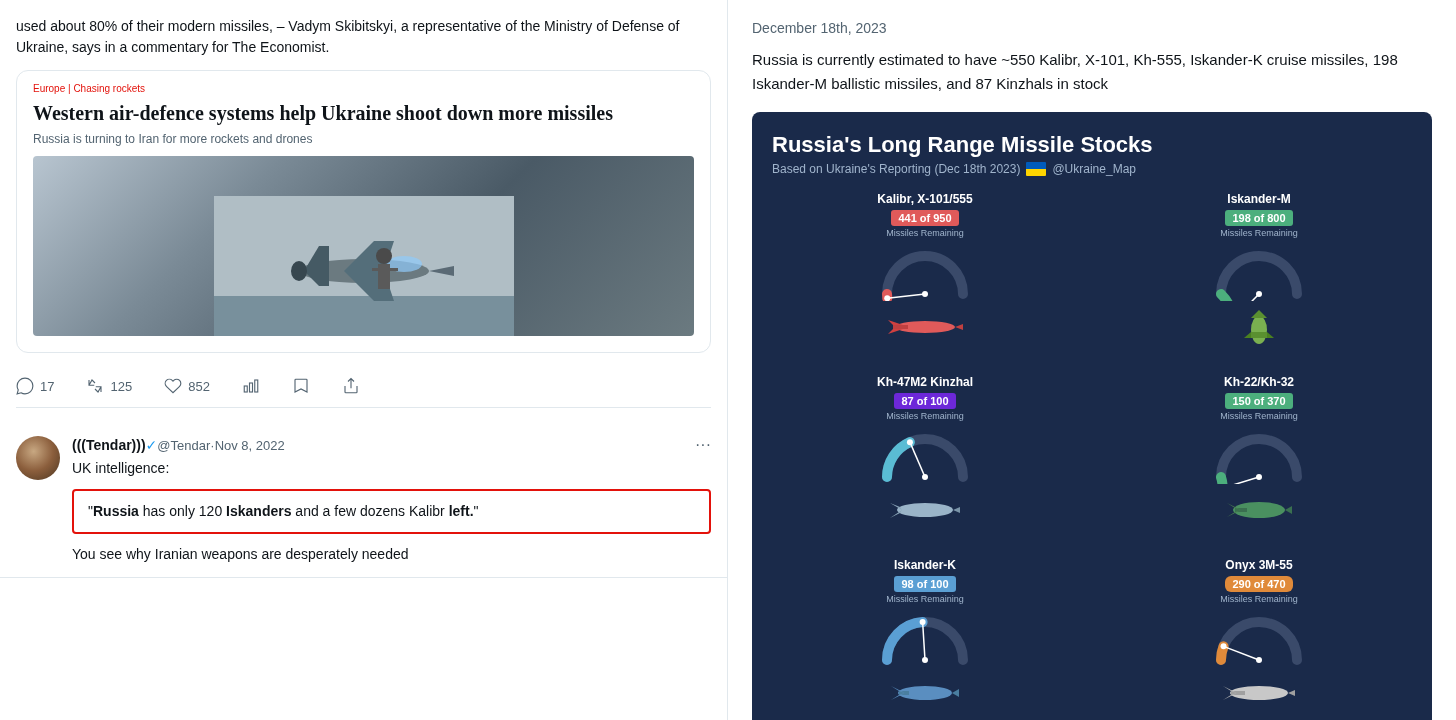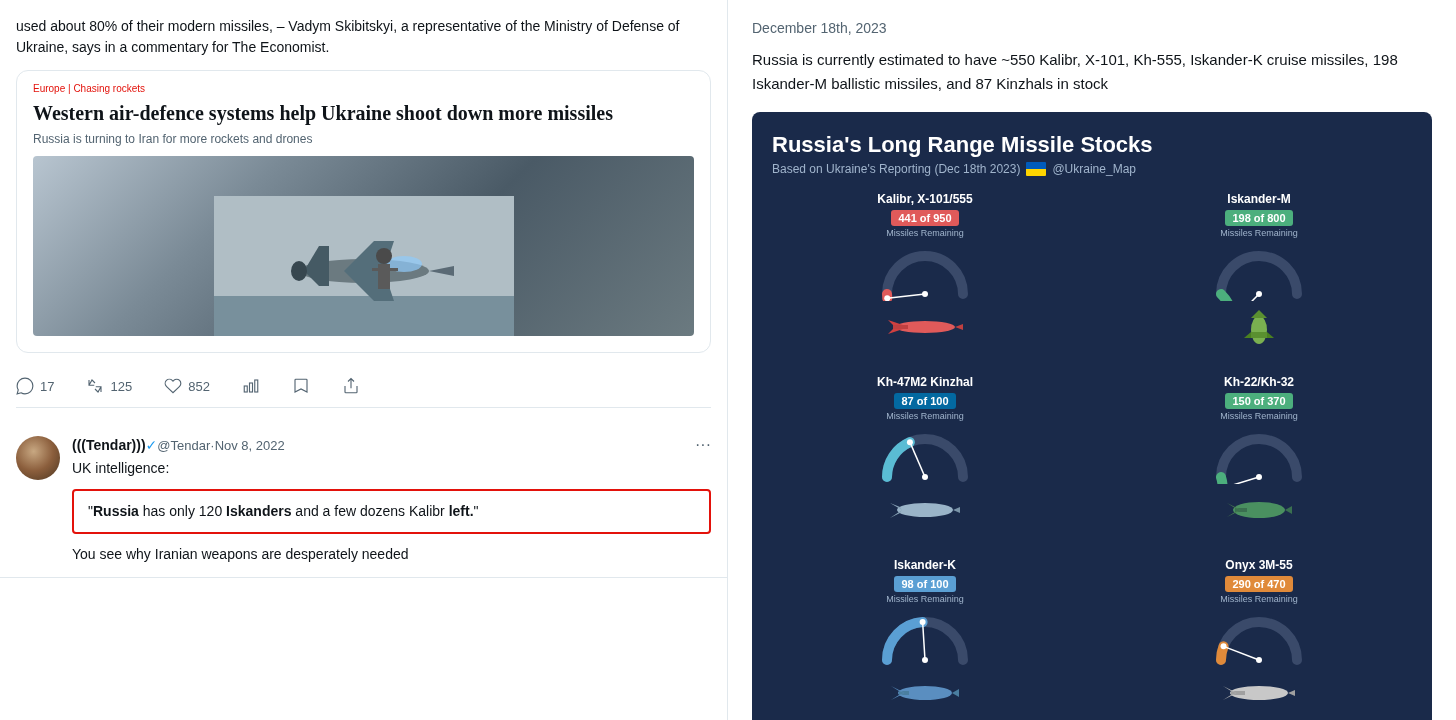--- a/index.html
+++ b/index.html
@@ -284,22 +284,22 @@
       border-radius: 3px;
       padding: 2px 7px;
       font-size: 11px;
       font-weight: 700;
       color: white;
       margin-bottom: 2px;
     }
     .badge-red { background: #e05a5a; }
     .badge-green { background: #4caf7d; }
     .badge-blue { background: #5a9fd4; }
-    .badge-lightblue { background: #0369a1; text-align: right; }
-    .badge-orange { background: #e08a3a; }
+    .badge-lightblue { background: #6d28d9; text-align: right; }
+    .badge-orange { background: #e08a3a; border-radius: 6px; }
 
     .missiles-remaining {
       font-size: 9px;
       color: #a0b4cc;
       margin-bottom: 8px;
     }
 
     
     .gauge-container {
       width: 100px;

